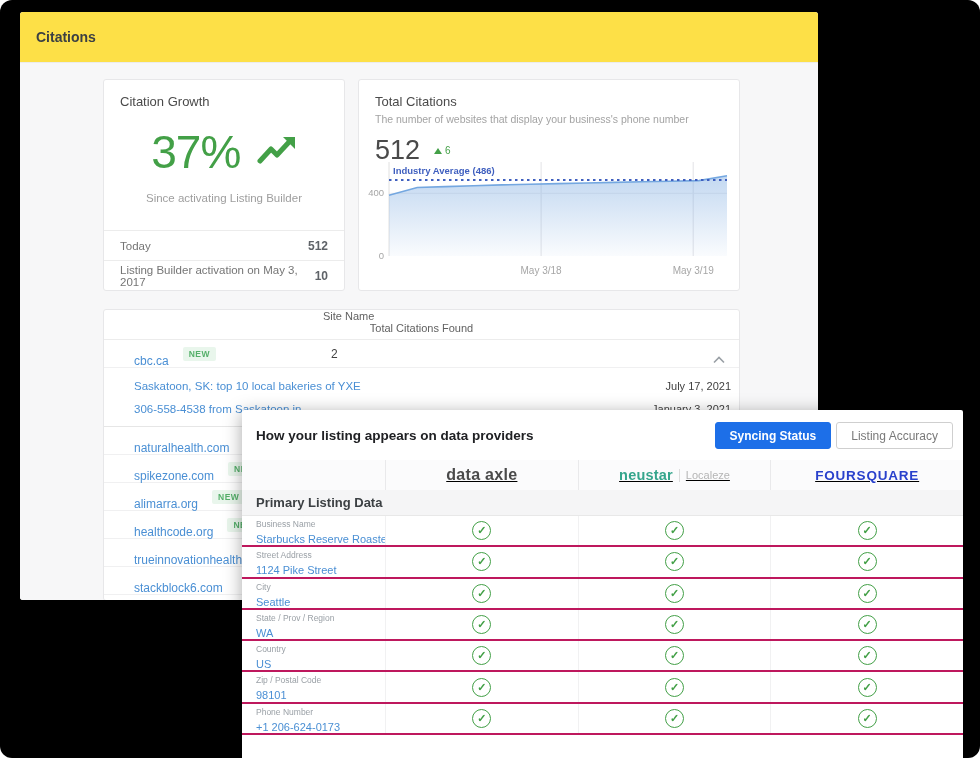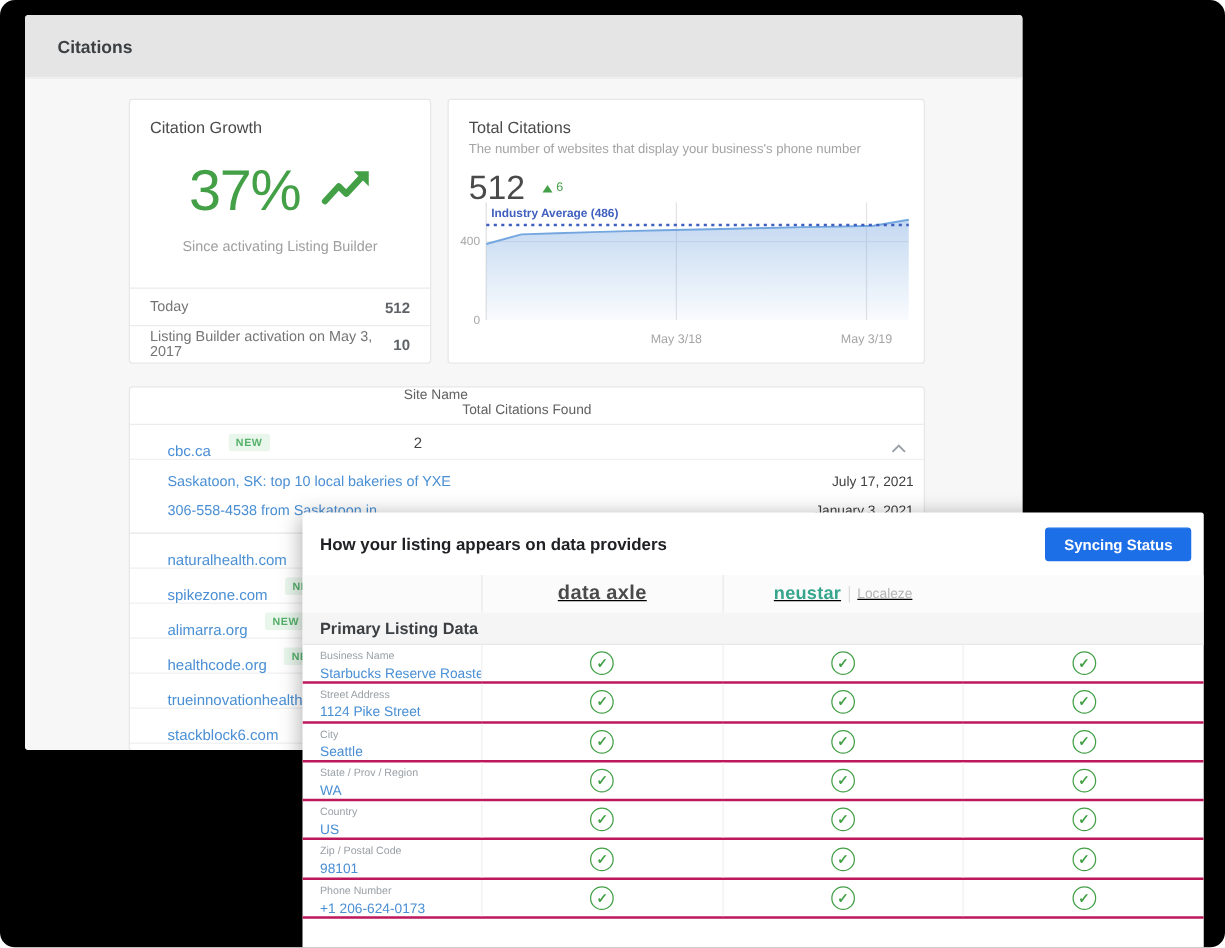--- a/index.html
+++ b/index.html
@@ -1,21 +1,21 @@
 <!DOCTYPE html>
 <html style="--green: #43a047; --linkblue: #4a8fd4; --btnblue: #1d6fe8; --indigo: #3f5fbf; --chartline: #74a7e0; --neustar: #35a58c; --foursquare: #2941cc; --dataaxle: #4a4a4a;"><head>
 <meta charset="utf-8">
 <style>
   html,body{margin:0;padding:0;background:#ffffff;font-family:"Liberation Sans",sans-serif;}
   *{box-sizing:border-box;}
   #backdrop{position:relative;width:980px;height:758px;background:#000;border-radius:12px;overflow:hidden;}
 
   
   #main-panel{position:absolute;left:20px;top:12px;width:798px;height:588px;background:#fff;border-radius:3px;overflow:hidden;}
-  .panel-header{height:50px;display:flex;align-items:center;padding-left:26px;background:#e5e5e5;}
+  .panel-header{height:50px;display:flex;align-items:center;padding-left:16px;background:#fde047;}
   .panel-header .page-title{font-size:14px;font-weight:600;color:#3c4043;}
   .panel-body{position:absolute;left:0;top:50px;right:0;bottom:0;background:#f7f7f8;border-top:1px solid #ececec;}
 
   .card{position:absolute;background:#fff;border:1px solid #e7e7e9;border-radius:3px;}
 
   
   #growth-card{left:83px;top:16px;width:242px;height:212px;}
   .card-title{padding:14px 16px 0;font-size:13px;font-weight:500;color:#4a4a4a;}
   .growth-hero{margin-top:16px;text-align:center;white-space:nowrap;}
   .growth-percent{font-size:46px;font-weight:500;color:var(--green);letter-spacing:-1px;vertical-align:middle;}
@@ -216,33 +216,37 @@
         </div>
       </div>
     </div>
   </div>
 
   <div id="overlay-panel">
     <div class="ov-header">
       <span class="ov-title">How your listing appears on data providers</span>
       <span class="ov-tabs">
         <button class="ov-tab active">Syncing Status</button>
+        <button class="ov-tab inactive">Listing Accuracy</button>
       </span>
     </div>
 
     <div class="grid-cols logo-row">
       <div></div>
       <div class="logo-cell">
         <span class="logo-dataaxle">data axle</span>
       </div>
       <div class="logo-cell">
         <span class="logo-neustar">neustar</span>
         <span class="logo-sep"></span>
         <span class="logo-localeze">Localeze</span>
       </div>
+      <div class="logo-cell">
+        <span class="logo-foursquare">FOURSQUARE</span>
+      </div>
     </div>
 
     <div class="section-row">
       <span class="section-title">Primary Listing Data</span>
     </div>
 
     <div class="grid-cols field-row">
       <div class="field-label-cell"><div class="field-label">Business Name</div><a class="field-value" href="#">Starbucks Reserve Roastery</a></div>
       <div class="check-cell">
           <span class="check">✓</span>

